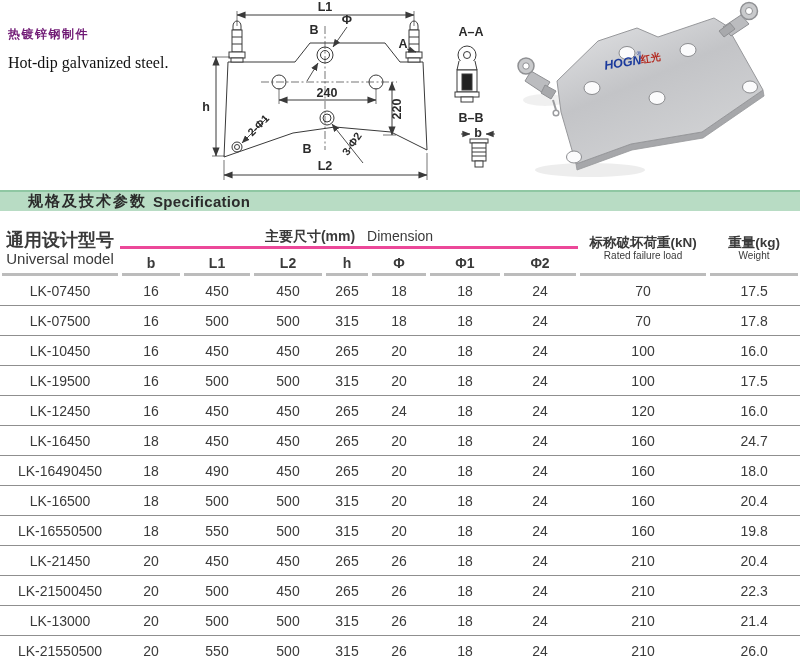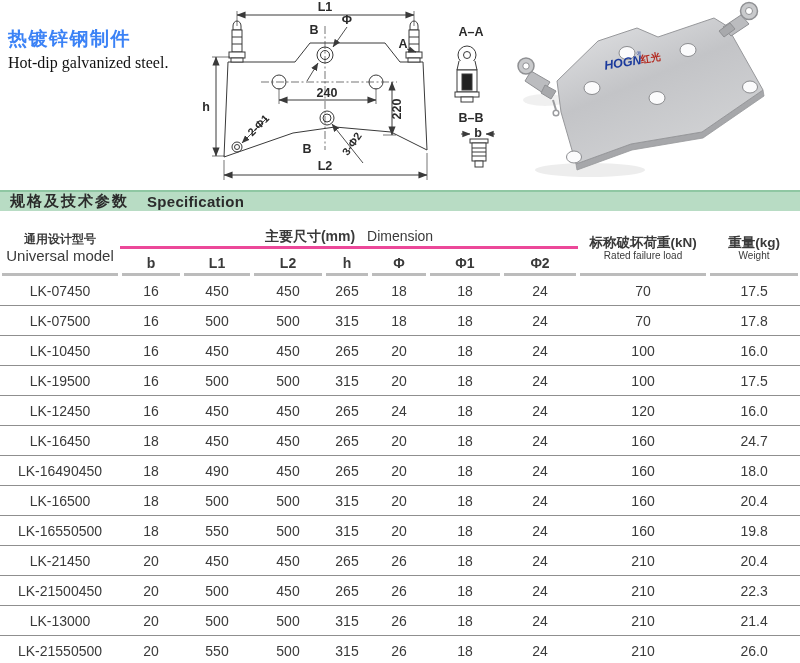--- a/index.html
+++ b/index.html
@@ -1,50 +1,50 @@
 <!DOCTYPE html>
 <html><head>
 <meta charset="utf-8">
 <style>
   html,body{margin:0;padding:0}
   body{width:800px;height:663px;position:relative;background:#fff;overflow:hidden;
        font-family:"Liberation Sans",sans-serif;color:#333}
 
   
   #note{position:absolute;left:8px;top:26px}
-  .note-zh{font-size:19px;font-weight:bold;color:#3b82f6;letter-spacing:1.5px}
-  .note-en{font-family:"Liberation Serif",serif;font-size:16px;margin-top:2px;color:#111}
+  .note-zh{font-size:12px;font-weight:bold;color:#701a75;letter-spacing:1.5px}
+  .note-en{font-family:"Liberation Serif",serif;font-size:16px;margin-top:11px;color:#111}
 
   
   #tech-svg{position:absolute;left:195px;top:0;width:330px;height:190px}
   #photo-svg{position:absolute;left:510px;top:0;width:290px;height:190px}
   .ln{stroke:#3a3a3a;stroke-width:1;fill:none}
   .thin{stroke:#3a3a3a;stroke-width:.7;fill:none}
   .cl{stroke:#3a3a3a;stroke-width:.7;fill:none;stroke-dasharray:8 2.5 2 2.5}
   .dim{stroke:#3a3a3a;stroke-width:1;fill:none;marker-start:url(#ar);marker-end:url(#ar)}
   .led{stroke:#3a3a3a;stroke-width:.9;fill:none;marker-end:url(#ar)}
   .dtxt{font:bold 12.5px "Liberation Sans",sans-serif;fill:#2b2b2b}
   .dtxts{font:bold 11px "Liberation Sans",sans-serif;fill:#2b2b2b}
   .wh{fill:#fff}
 
   
   #bar{position:absolute;left:0;top:190px;width:800px;height:21px;background:#b8dcc4;
-       border-top:2px solid #8fc7a3;display:flex;align-items:center;padding-left:10px;
+       border-top:2px solid #8fc7a3;display:flex;align-items:center;padding-left:28px;
        box-sizing:border-box}
   .bar-zh{font-size:15px;font-weight:bold;color:#2b2b2b;letter-spacing:2px}
-  .bar-en{font-size:15px;font-weight:bold;color:#2b2b2b;margin-left:18px;letter-spacing:.3px}
+  .bar-en{font-size:15px;font-weight:bold;color:#2b2b2b;margin-left:6px;letter-spacing:.3px}
 
   
   #spec-table{position:absolute;left:0;top:221px;width:800px;border-collapse:collapse;
               table-layout:fixed}
   #spec-table th,#spec-table td{padding:0;text-align:center;color:#3a3a3a;font-size:14px}
   thead th{position:relative;font-weight:bold}
   .th-seg::after{content:"";position:absolute;left:2px;right:2px;bottom:0;height:3px;background:#bcbcbc}
   .th-model{text-align:left;padding-left:10px;vertical-align:middle}
-  .th-model .zh{display:block;font-size:12px;font-weight:bold;line-height:1.15}
+  .th-model .zh{display:block;font-size:18px;font-weight:bold;line-height:1.15}
   .th-model .en{display:block;font-size:15px;font-weight:normal;line-height:1.15}
   .th-group{border-bottom:3px solid #ec4899;height:25px;vertical-align:bottom;padding-bottom:3px}
   .th-group .en{font-weight:normal;margin-left:8px}
   .th-sub{height:27px;vertical-align:middle;font-weight:bold}
   .th-2l{vertical-align:middle}
   .th-2l .zh{display:block;font-size:13.5px;font-weight:bold;line-height:1.1}
   .th-2l .en{display:block;font-size:10px;font-weight:normal;line-height:1.1}
   tbody td{height:29px;border-bottom:1px solid #8f8f8f}
   tbody tr:last-child td{border-bottom:4px solid #ef4444}
   td.model{text-align:left;padding-left:10px}

